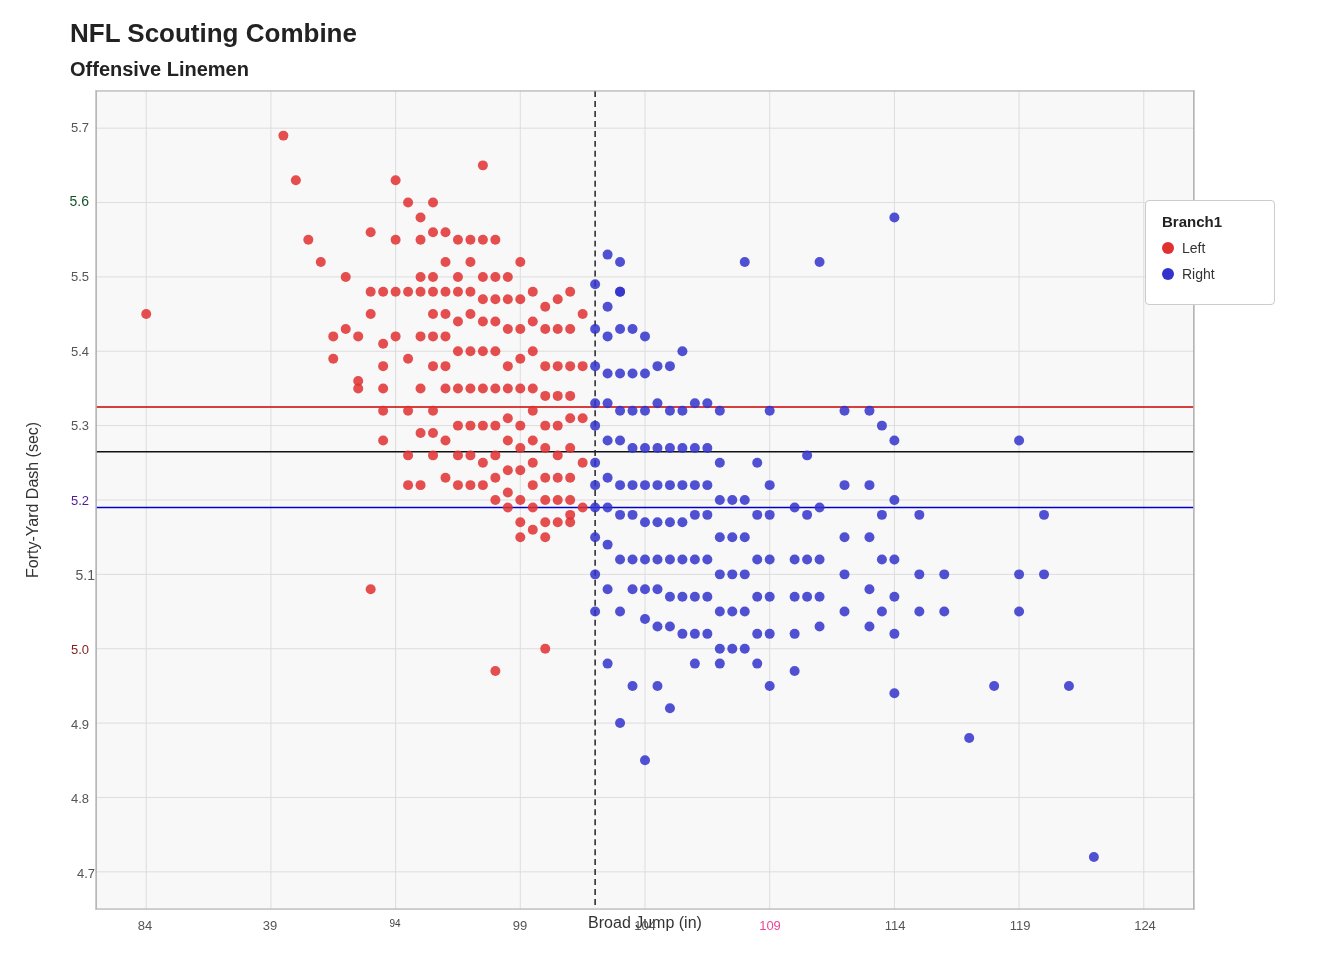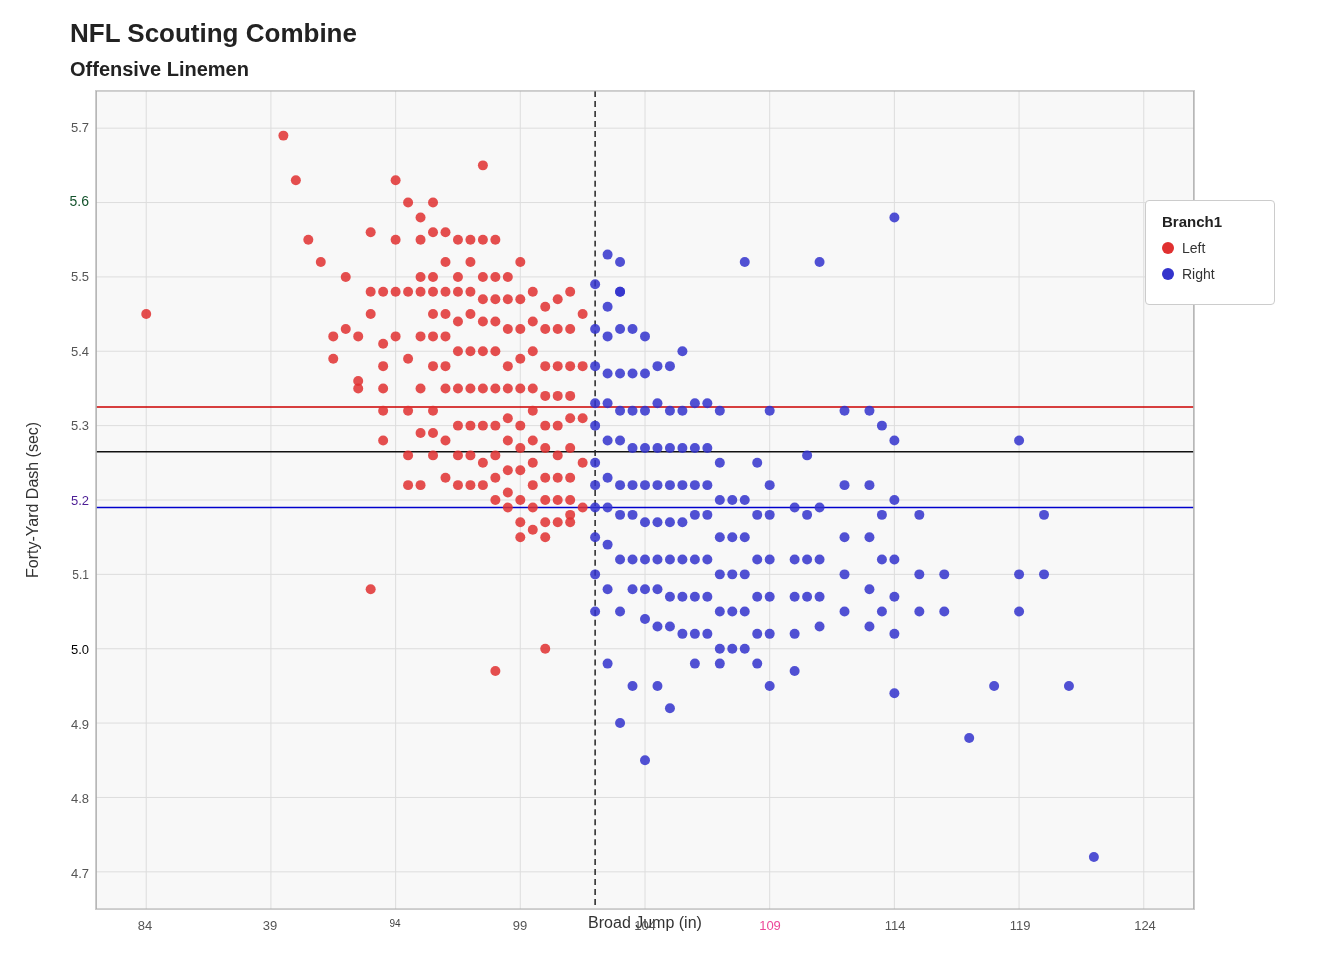--- a/index.html
+++ b/index.html
@@ -474,25 +474,25 @@
         <circle cx="950" cy="484.54545454545496" r="5" fill="#3333cc" fill-opacity="0.85"></circle>
         <circle cx="975" cy="596.3636363636365" r="5" fill="#3333cc" fill-opacity="0.85"></circle>
         <circle cx="1000" cy="767.8181818181822" r="5" fill="#3333cc" fill-opacity="0.85"></circle>
         <circle cx="525" cy="171.45454545454584" r="5" fill="#3333cc" fill-opacity="0.85"></circle>
         <circle cx="525" cy="201.27272727272702" r="5" fill="#3333cc" fill-opacity="0.85"></circle>
         <rect width="1100" height="820" fill="none" stroke="#aaa" stroke-width="1"></rect>
       </svg>
   </div>
 
   <div id="y-ticks" style="position:absolute;left:95px;top:90px;width:0;height:820px;">
-      <div style="position: absolute; top: 782.727px; right: 100%; transform: translateY(-50%); font-size: 13px; color: rgb(85, 85, 85); padding-right: 6px; white-space: nowrap;">4.7</div>
+      <div style="position: absolute; top: 782.727px; right: 100%; transform: translateY(-50%); font-size: 13px; color: rgb(85, 85, 85); white-space: nowrap;">4.7</div>
       <div style="position: absolute; top: 708.182px; right: 100%; transform: translateY(-50%); font-size: 13px; color: rgb(85, 85, 85); padding-right: 6px; white-space: nowrap;">4.8</div>
       <div style="position: absolute; top: 633.636px; right: 100%; transform: translateY(-50%); font-size: 13px; color: rgb(85, 85, 85); padding-right: 6px; white-space: nowrap;">4.9</div>
-      <div style="position: absolute; top: 559.091px; right: 100%; transform: translateY(-50%); font-size: 13px; color: #000000; padding-right: 6px; white-space: nowrap;">5.0</div>
-      <div style="position: absolute; top: 484.545px; right: 100%; transform: translateY(-50%); font-size: 12px; color: rgb(85, 85, 85); padding-right: 6px; white-space: nowrap;">5.1</div>
+      <div style="position: absolute; top: 559.091px; right: 100%; transform: translateY(-50%); font-size: 13px; color: #7f1d1d; padding-right: 6px; white-space: nowrap;">5.0</div>
+      <div style="position: absolute; top: 484.545px; right: 100%; transform: translateY(-50%); font-size: 14px; color: rgb(85, 85, 85); white-space: nowrap;">5.1</div>
       <div style="position: absolute; top: 410px; right: 100%; transform: translateY(-50%); font-size: 13px; color: #4c1d95; padding-right: 6px; white-space: nowrap;">5.2</div>
       <div style="position: absolute; top: 335.455px; right: 100%; transform: translateY(-50%); font-size: 13px; color: rgb(85, 85, 85); padding-right: 6px; white-space: nowrap;">5.3</div>
       <div style="position: absolute; top: 260.909px; right: 100%; transform: translateY(-50%); font-size: 13px; color: rgb(85, 85, 85); padding-right: 6px; white-space: nowrap;">5.4</div>
       <div style="position: absolute; top: 186.364px; right: 100%; transform: translateY(-50%); font-size: 13px; color: rgb(85, 85, 85); padding-right: 6px; white-space: nowrap;">5.5</div>
       <div style="position: absolute; top: 111px; right: 100%; transform: translateY(-50%); font-size: 14px; color: #14532d; padding-right: 6px; white-space: nowrap;">5.6</div>
       <div style="position: absolute; top: 37.2727px; right: 100%; transform: translateY(-50%); font-size: 13px; color: rgb(85, 85, 85); padding-right: 6px; white-space: nowrap;">5.7</div>
     </div>
 
   <div id="x-ticks" style="position:absolute;left:95px;top:910px;width:1100px;height:0;">
       <div style="position: absolute; left: 50px; top: 8px; transform: translateX(-50%); font-size: 13px; color: rgb(85, 85, 85); white-space: nowrap;">84</div>

